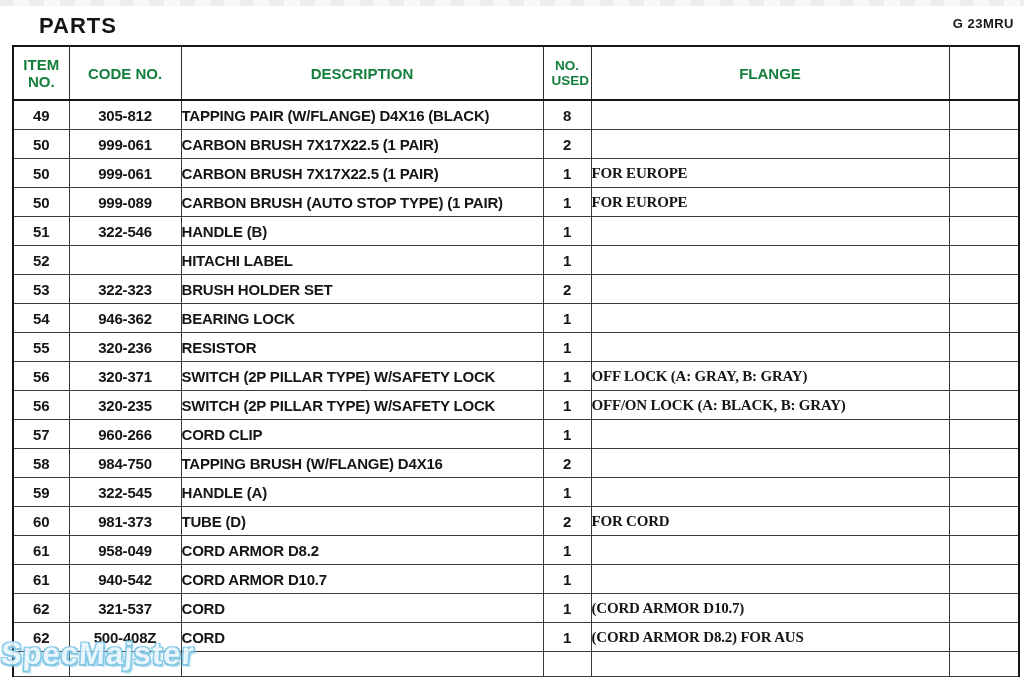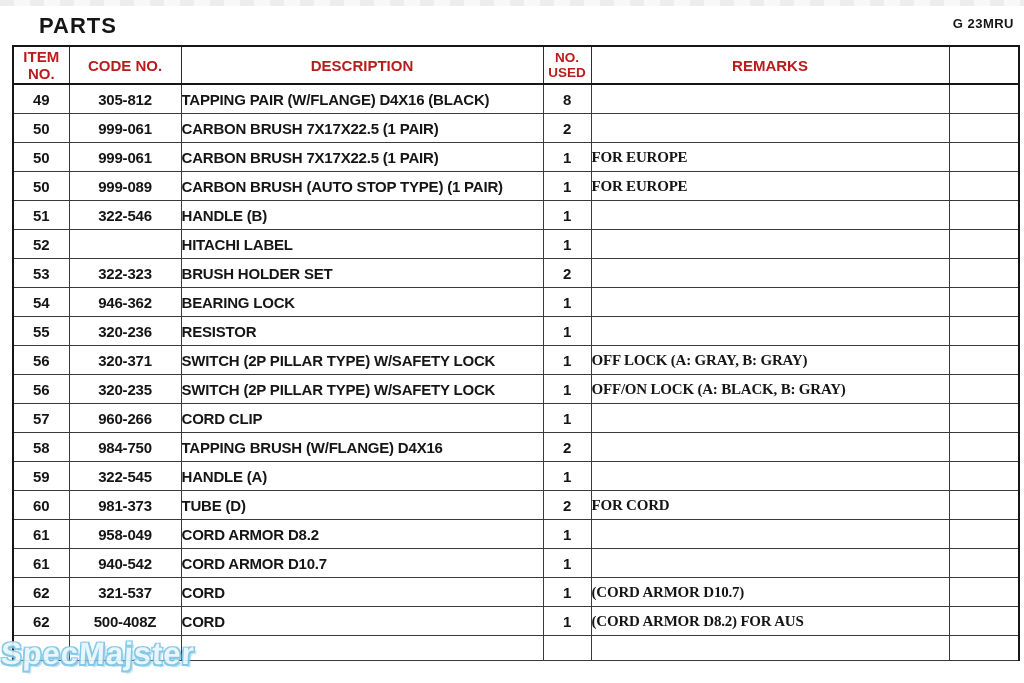--- a/index.html
+++ b/index.html
@@ -35,24 +35,24 @@
     border-right:2.5px solid #161616;
     border-top:2.5px solid #161616;
   }
   table.parts th{
     border:1.5px solid #2c2c2c;
     border-bottom:2.5px solid #161616;
     font-weight:bold;
     text-align:center;
     vertical-align:middle;
     height:36px;
-    padding:0;
+    padding:8px;
     font-size:15px;
     line-height:17px;
-    color:#b91c1c;
+    color:#15803d;
   }
   table.parts th.h-used{font-size:13.5px;line-height:15px;}
   table.parts td{
     border:1.5px solid #3a3a3a;
     height:28px;
     padding:0;
     font-size:15px;
     font-weight:bold;
     color:#151515;
     vertical-align:middle;
@@ -106,21 +106,21 @@
         <th>
           <div>ITEM</div>
           <div>NO.</div>
         </th>
         <th>CODE NO.</th>
         <th>DESCRIPTION</th>
         <th class="h-used">
           <div>NO.</div>
           <div>USED</div>
         </th>
-        <th>REMARKS</th>
+        <th>FLANGE</th>
         <th></th>
       </tr>
     </thead>
     <tbody>
         <tr>
           <td class="cell-item">49</td>
           <td class="cell-code">305-812</td>
           <td class="cell-desc">TAPPING PAIR (W/FLANGE) D4X16 (BLACK)</td>
           <td class="cell-used">8</td>
           <td class="cell-remarks"></td>

